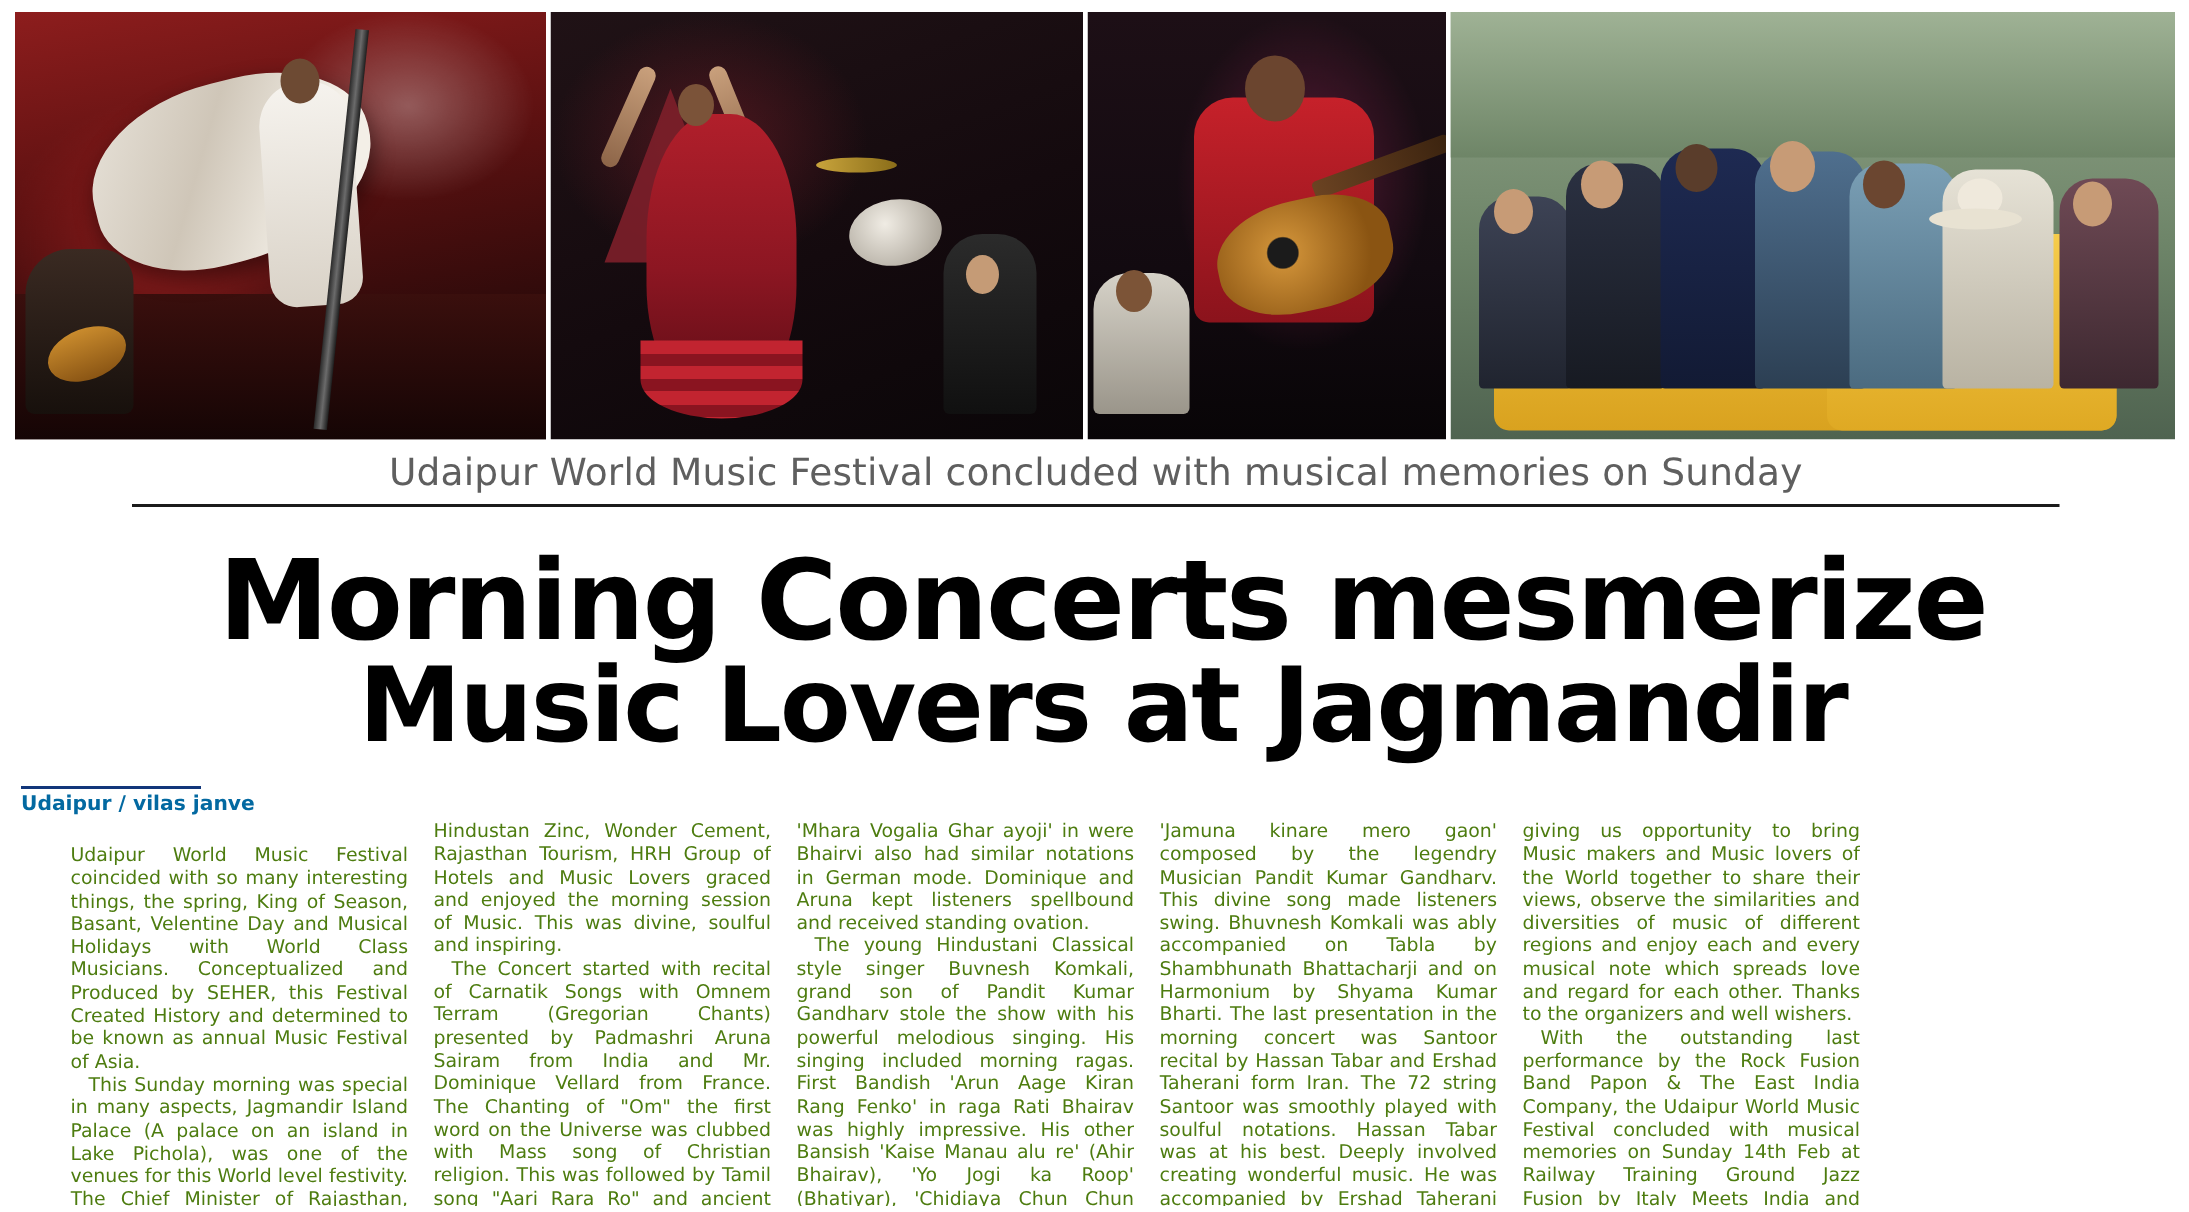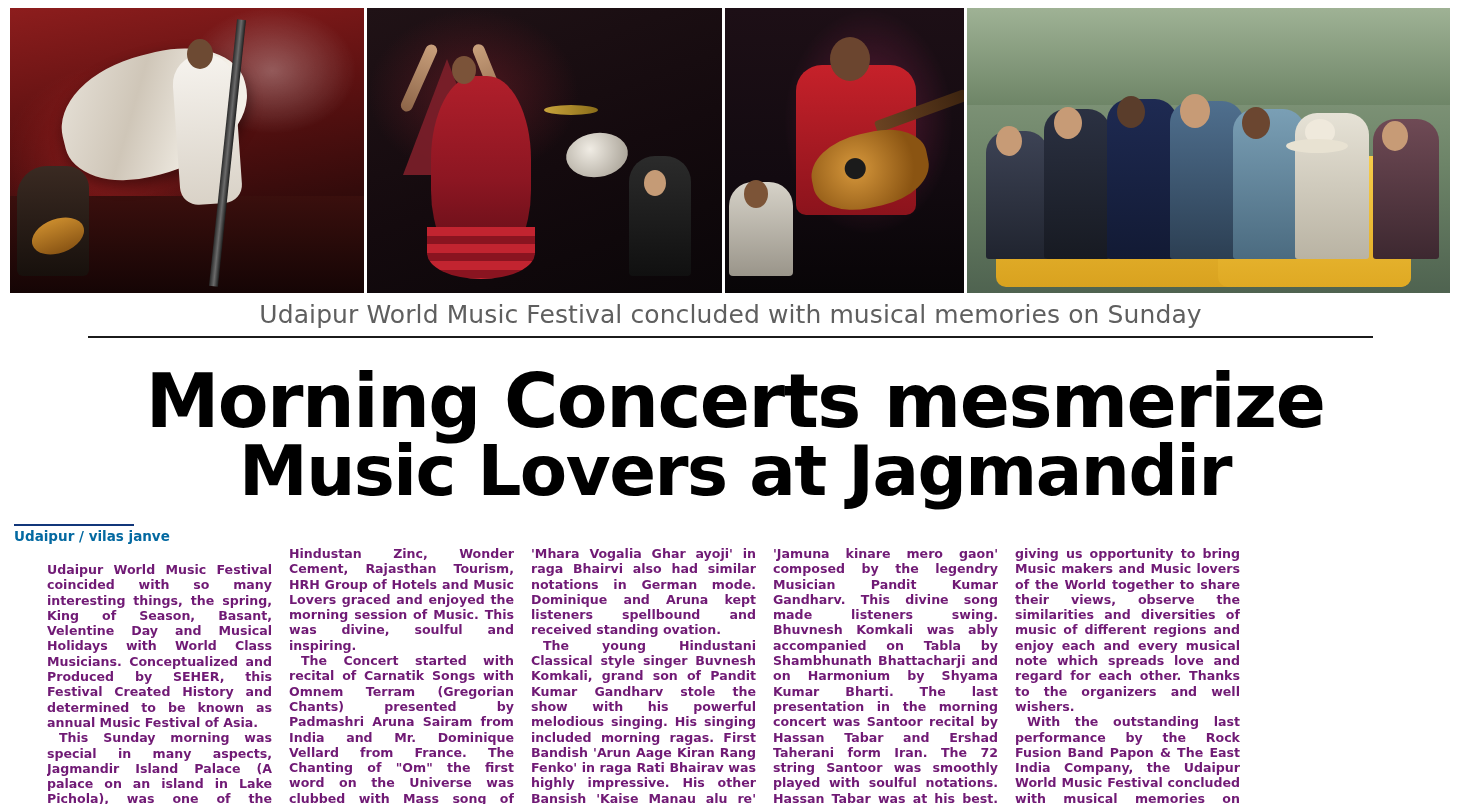--- a/index.html
+++ b/index.html
@@ -290,24 +290,23 @@
     left: 14px; top: 546px;
     width: 1434px; height: 258px;
     display: flex;
     gap: 17px;
   }
   .col {
     width: 225px;
     font-size: 12.6px;
     line-height: 15.3px;
     text-align: justify;
-    color: #701a75;
+    color: #4d7c0f;
     font-family: "DejaVu Sans", sans-serif;
     overflow: hidden;
-    font-weight: bold;
   }
   .col p { margin: 0; text-indent: 12px; }
   .col p.first { text-indent: 0; }
   .col-1 { padding-top: 16px; margin-left: 33px; }
 </style>
 </head>
 <body>
 
 <div class="page">
 
@@ -388,21 +387,21 @@
   <div class="columns">
     <div class="col col-1">
       <p class="first">Udaipur World Music Festival coincided with so many interesting things, the spring, King of Season, Basant, Velentine Day and Musical Holidays with World Class Musicians. Conceptualized and Produced by SEHER, this Festival Created History and determined to be known as annual Music Festival of Asia.</p>
       <p>This Sunday morning was special in many aspects, Jagmandir Island Palace (A palace on an island in Lake Pichola), was one of the venues for this World level festivity. The Chief Minister of Rajasthan, Smt. Vasundhara Raje along with a personality known for preserving art, culture, and heritage, Shriji Arvind Singh Mewar, Shri Lakshyaraj Singh Mewar, High depositories, senior officials of</p>
     </div>
     <div class="col col-2">
       <p class="first">Hindustan Zinc, Wonder Cement, Rajasthan Tourism, HRH Group of Hotels and Music Lovers graced and enjoyed the morning session of Music. This was divine, soulful and inspiring.</p>
       <p>The Concert started with recital of Carnatik Songs with Omnem Terram (Gregorian Chants) presented by Padmashri Aruna Sairam from India and Mr. Dominique Vellard from France. The Chanting of "Om" the first word on the Universe was clubbed with Mass song of Christian religion. This was followed by Tamil song "Aari Rara Ro" and ancient song "Rose of the Rose". Carnatik Song of surrender to Lord Muruga coincided with spiritual song of 9th Century from the West. An Indian composition in raga 'Yaman' had almost same notations in Gregorian Chants. Surprisingly the Meera Bhajan</p>
     </div>
     <div class="col col-3">
-      <p class="first">'Mhara Vogalia Ghar ayoji' in raga Bhairvi also had similar notations in German mode. Dominique and Aruna kept listeners spellbound and received standing ovation.</p>
+      <p class="first">'Mhara Vogalia Ghar ayoji' in were Bhairvi also had similar notations in German mode. Dominique and Aruna kept listeners spellbound and received standing ovation.</p>
       <p>The young Hindustani Classical style singer Buvnesh Komkali, grand son of Pandit Kumar Gandharv stole the show with his powerful melodious singing. His singing included morning ragas. First Bandish 'Arun Aage Kiran Rang Fenko' in raga Rati Bhairav was highly impressive. His other Bansish 'Kaise Manau alu re' (Ahir Bhairav), 'Yo Jogi ka Roop' (Bhatiyar), 'Chidiaya Chun Chun Hani' (Deskaar) were equally melodious. Keeping in view the blossoming nature his Bandish 'Piya Basera Ghar Ali' in raga 'Gaud Sarang' was very captivating. He concluded his recital with a song</p>
     </div>
     <div class="col col-4">
       <p class="first">'Jamuna kinare mero gaon' composed by the legendry Musician Pandit Kumar Gandharv. This divine song made listeners swing. Bhuvnesh Komkali was ably accompanied on Tabla by Shambhunath Bhattacharji and on Harmonium by Shyama Kumar Bharti. The last presentation in the morning concert was Santoor recital by Hassan Tabar and Ershad Taherani form Iran. The 72 string Santoor was smoothly played with soulful notations. Hassan Tabar was at his best. Deeply involved creating wonderful music. He was accompanied by Ershad Taherani on DAF (Just like Indian Daff) and TOMBAK, a percussion instrument similar to jambe but certainly different in style of playing and the sound.</p>
 
     </div>
     <div class="col col-5">
       <p class="first">giving us opportunity to bring Music makers and Music lovers of the World together to share their views, observe the similarities and diversities of music of different regions and enjoy each and every musical note which spreads love and regard for each other. Thanks to the organizers and well wishers.</p>
       <p>With the outstanding last performance by the Rock Fusion Band Papon &amp; The East India Company, the Udaipur World Music Festival concluded with musical memories on Sunday 14th Feb at Railway Training Ground Jazz Fusion by Italy Meets India and gripping musical presentation by Family Antarctica spell bounded the crowd packed auditorium. The last event of the evening was by Papon and East India Company, the rock fusion band.</p>
     </div>

